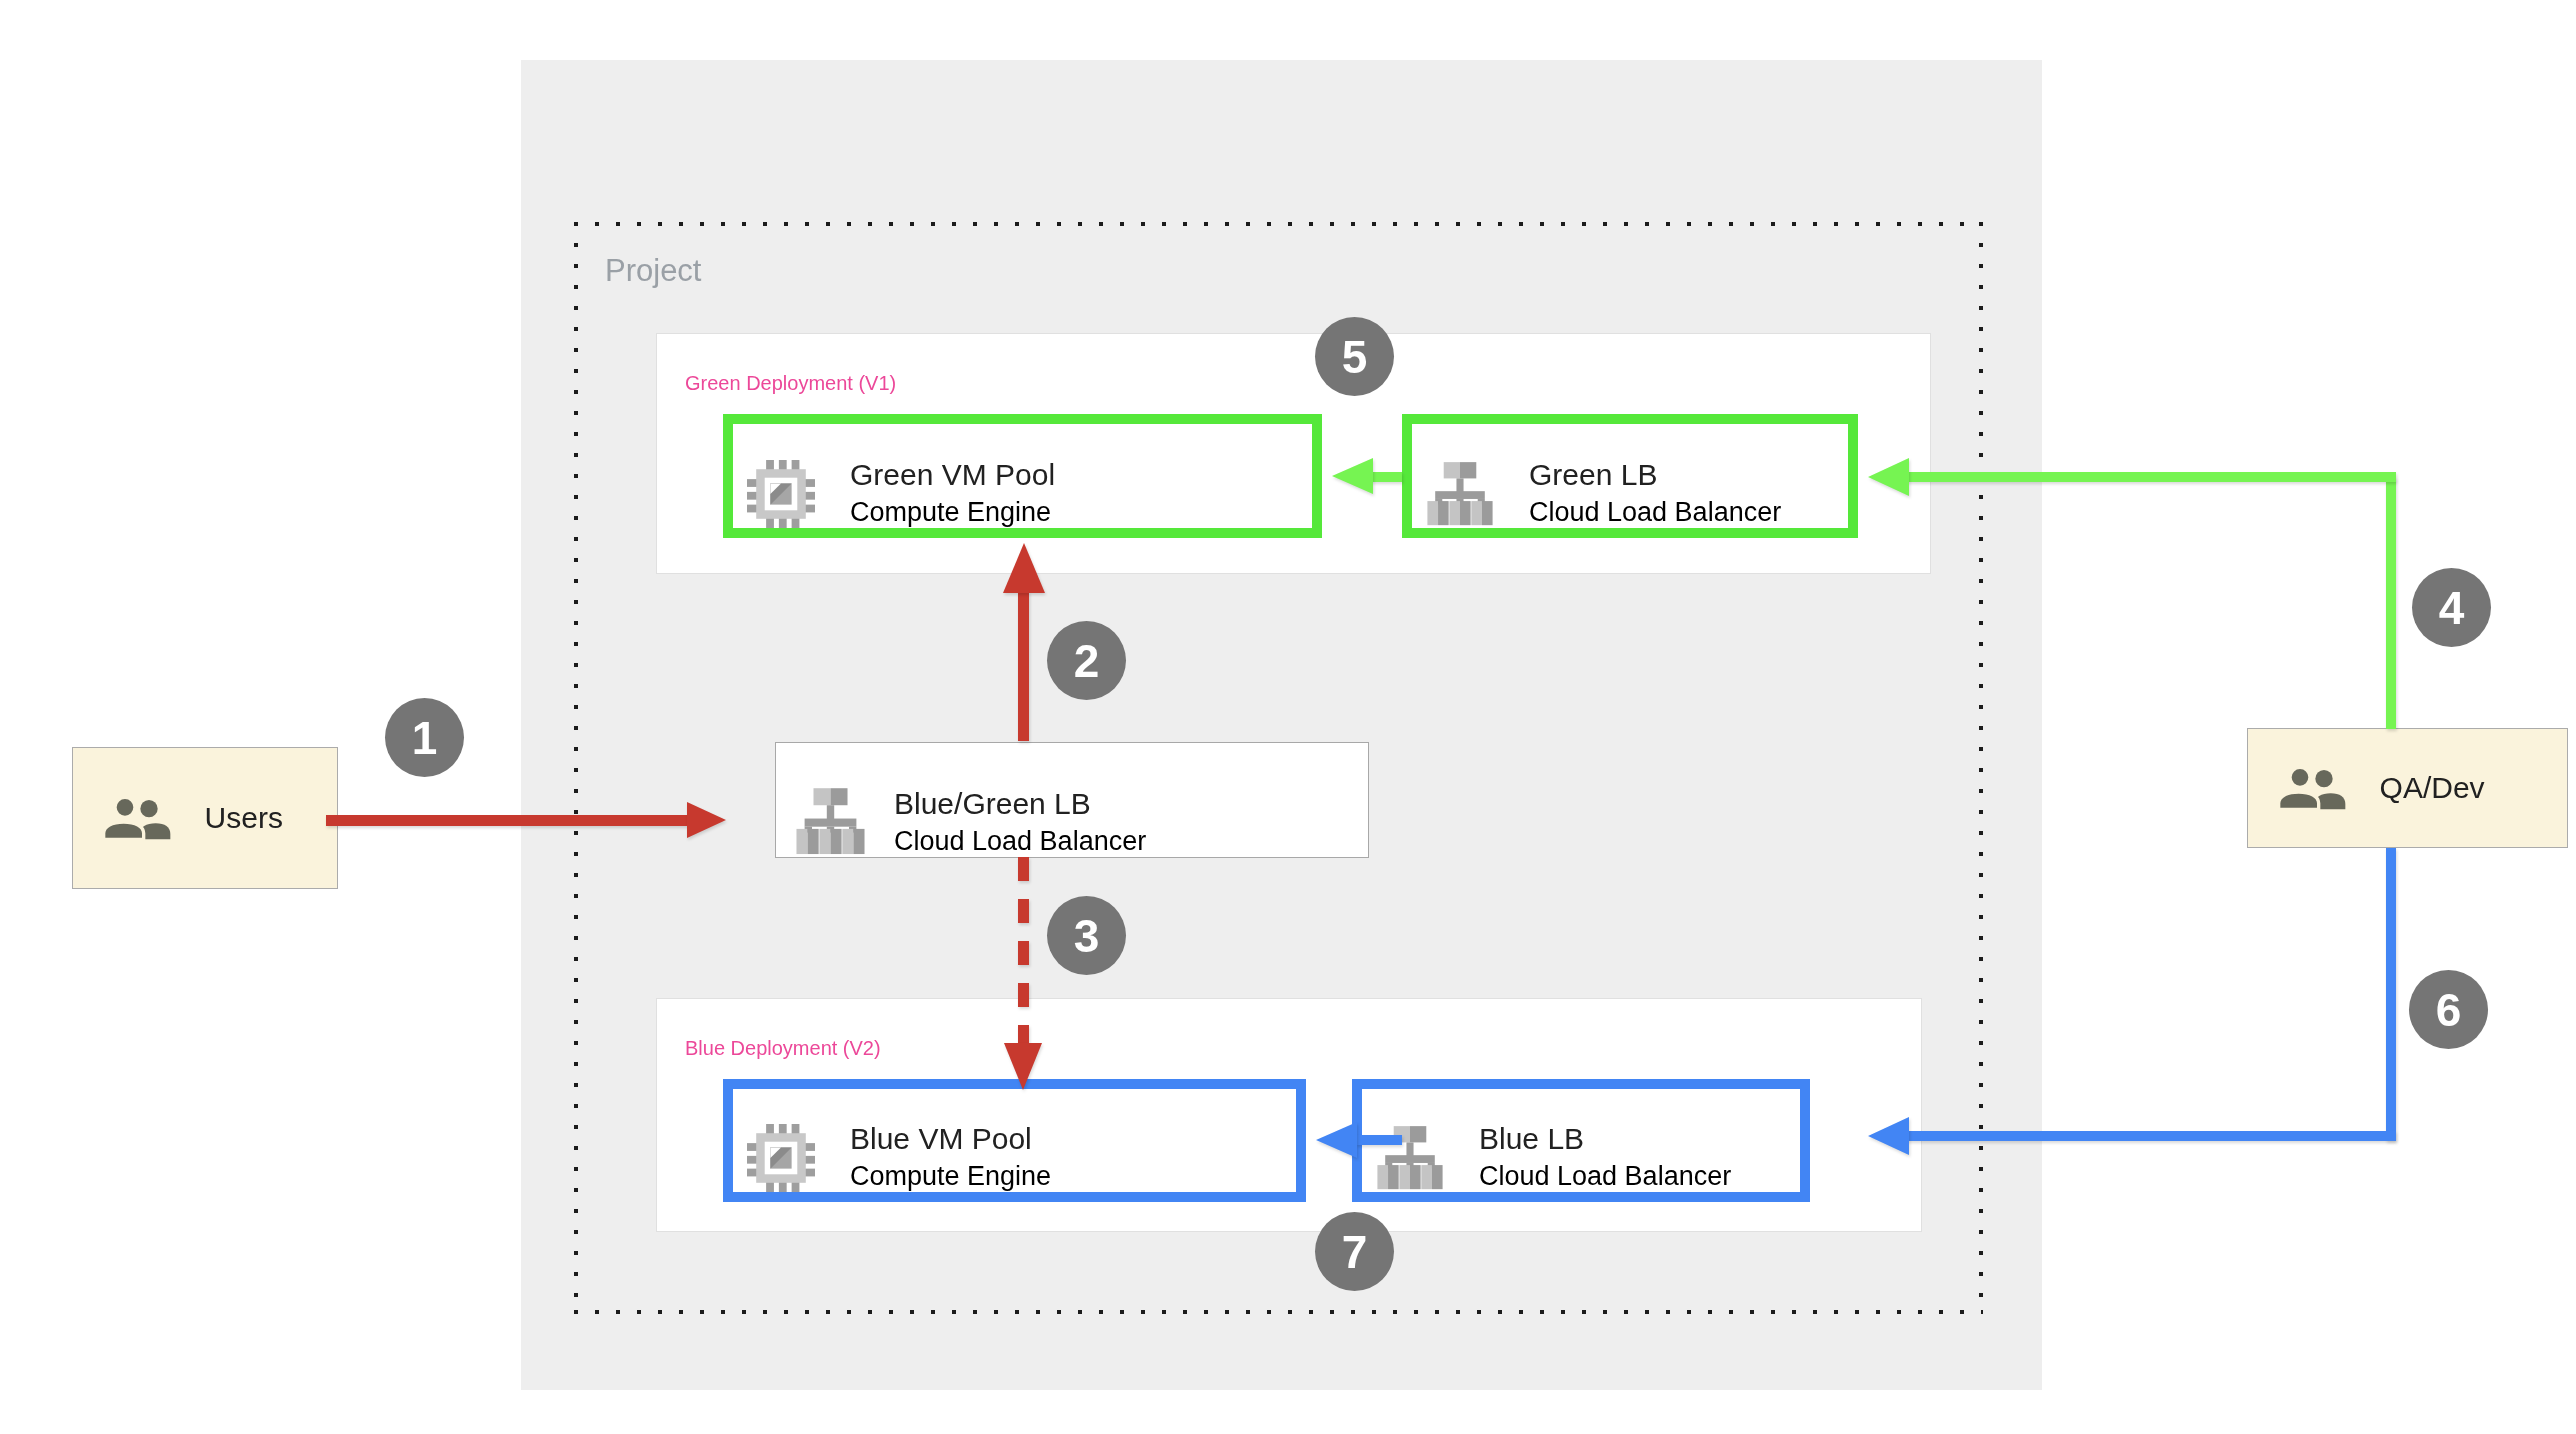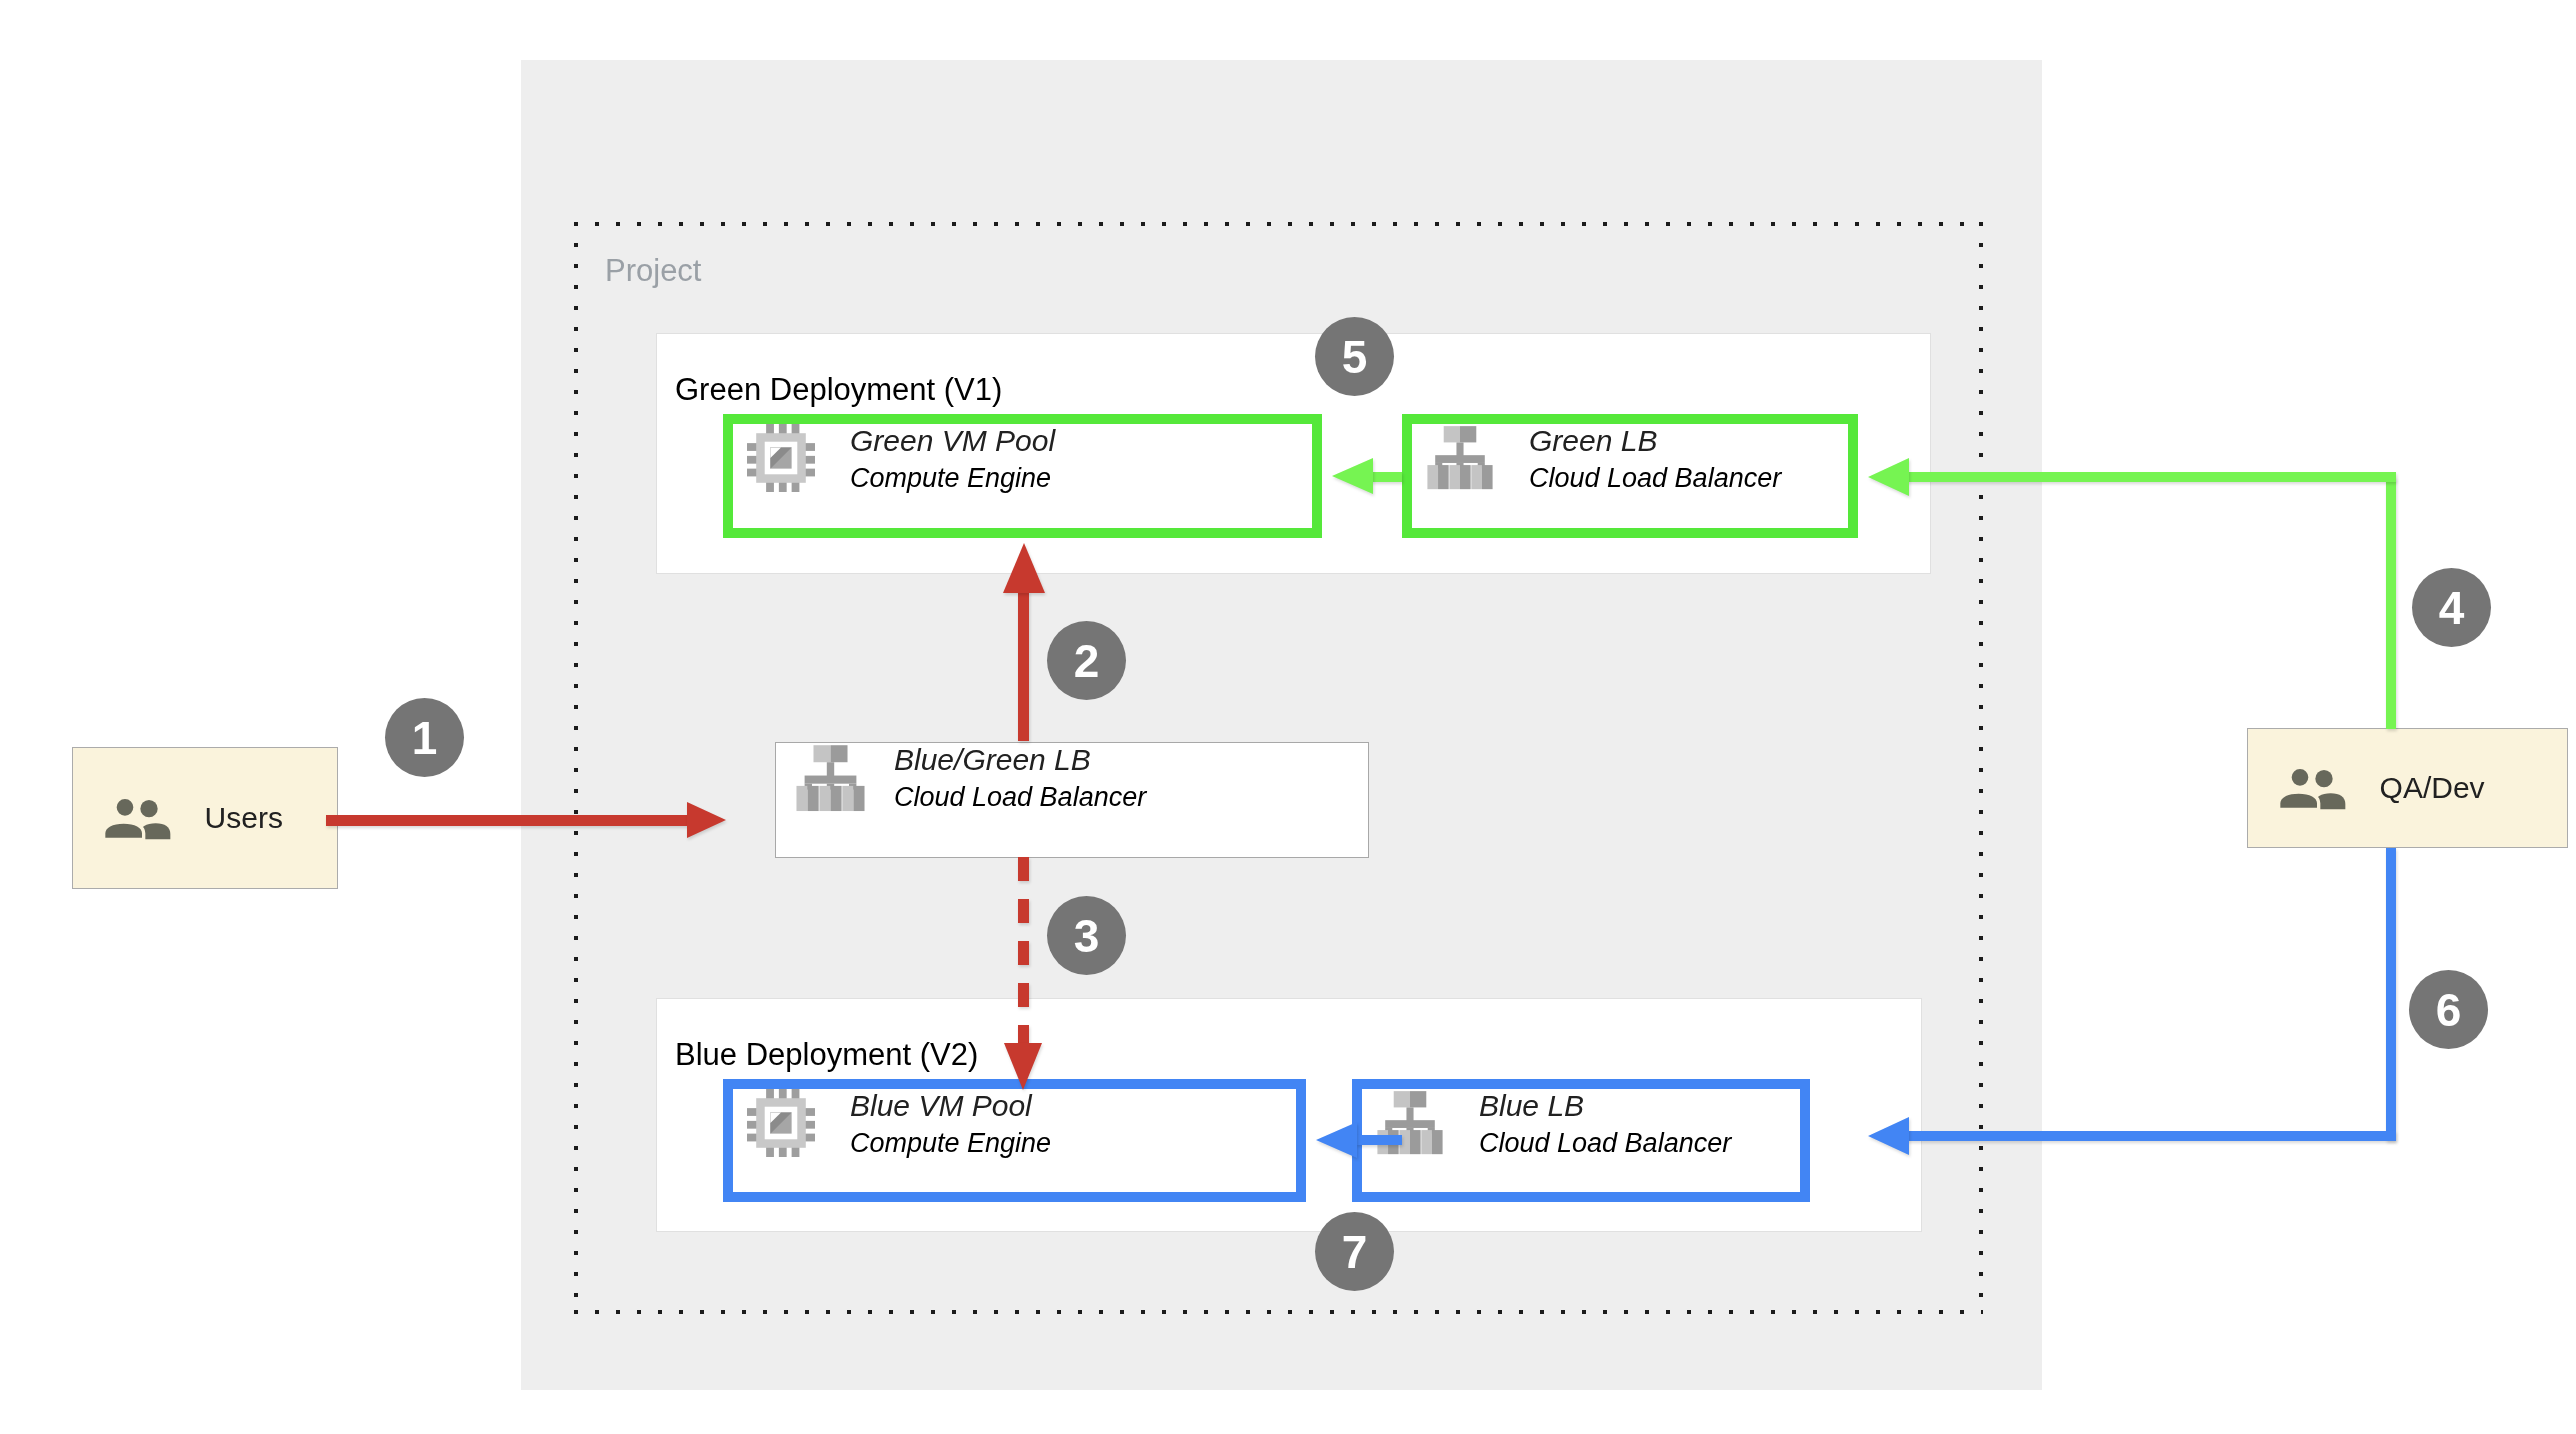--- a/index.html
+++ b/index.html
@@ -12,26 +12,26 @@
   .gc-icon{width:72px;height:60px;}
   .logo-text{font-size:35px;color:#5F6368;margin-left:17.3px;letter-spacing:-0.8px;}
 
   .project{position:absolute;left:574px;top:222px;width:1409px;height:1092px;z-index:1;}
   .dot-h{position:absolute;height:3.9px;background:repeating-linear-gradient(90deg,#1b1b1b 0 3.9px,transparent 3.9px 21px);}
   .dot-v{position:absolute;width:3.9px;background:repeating-linear-gradient(180deg,#1b1b1b 0 3.9px,transparent 3.9px 21px);}
   .project-label{position:absolute;left:31px;top:31px;font-size:31px;color:#9AA0A6;}
 
   
   .dep{position:absolute;background:#ffffff;border:1.6px solid #E0E0E0;box-sizing:border-box;z-index:2;}
-  .dep-label{position:absolute;left:18px;top:38px;font-size:31px;color:#000000;white-space:nowrap;}
+  .dep-label{position:absolute;left:28px;top:38px;font-size:20px;color:#ec4899;white-space:nowrap;}
   #green-dep{left:656px;top:333px;width:1275px;height:241px;}
   #blue-dep{left:656px;top:998px;width:1266px;height:234px;}
 
   
-  .svc{position:absolute;background:#ffffff;box-sizing:border-box;display:flex;align-items:flex-start;z-index:3;font-style:italic;}
+  .svc{position:absolute;background:#ffffff;box-sizing:border-box;display:flex;align-items:flex-end;z-index:3;}
   .svc .icon{width:68px;height:68px;margin-left:14px;flex:0 0 auto;}
   .svc .txt{margin-left:35px;}
   .svc-title{font-size:30px;color:#212121;line-height:1.15;white-space:nowrap;}
   .svc-sub{font-size:27px;color:#000000;margin-top:4.7px;white-space:nowrap;}
   .green-border{border:10.2px solid #55E83A;}
   .blue-border{border:10.2px solid #4285F4;}
   #green-vm{left:723px;top:414px;width:599px;height:124px;}
   #green-lb{left:1402px;top:414px;width:456px;height:124px;}
   #blue-vm{left:723px;top:1079px;width:583px;height:123px;}
   #blue-lb{left:1352px;top:1079px;width:458px;height:123px;}

